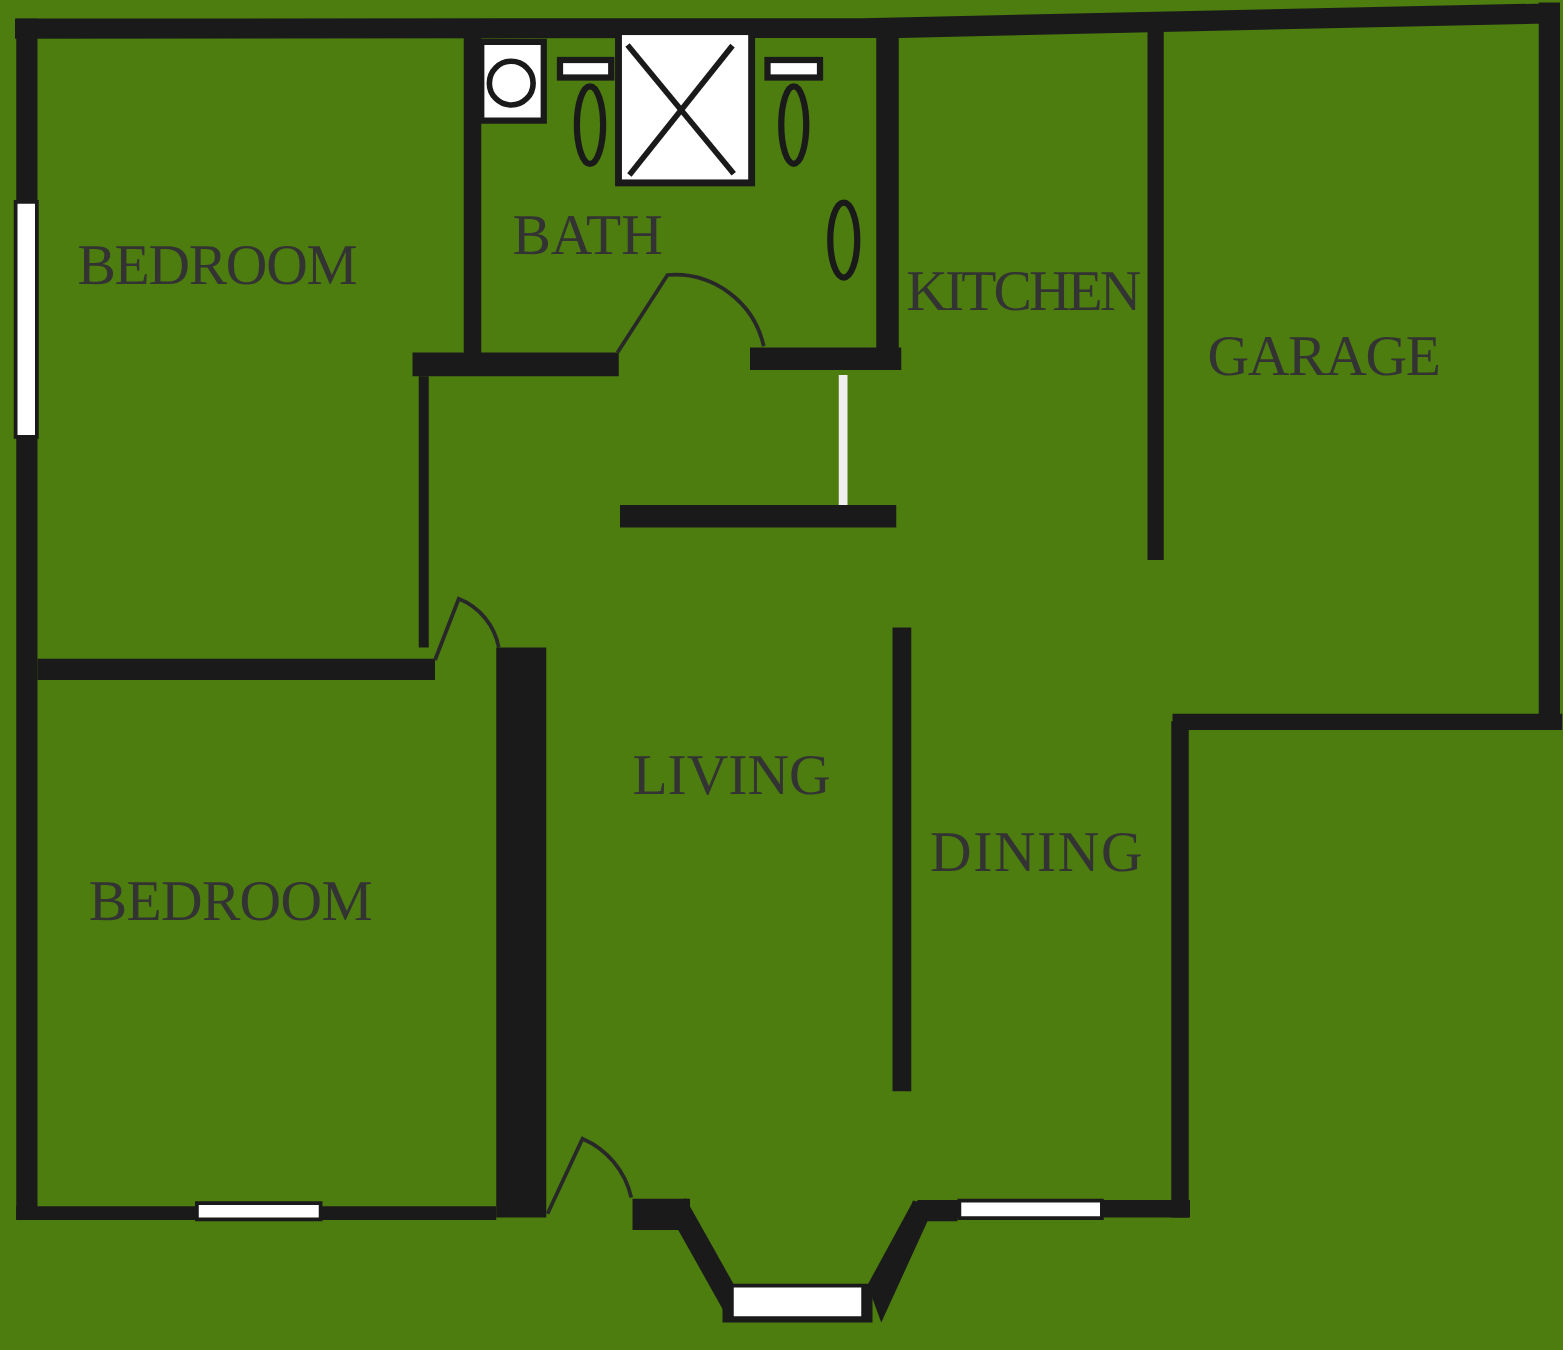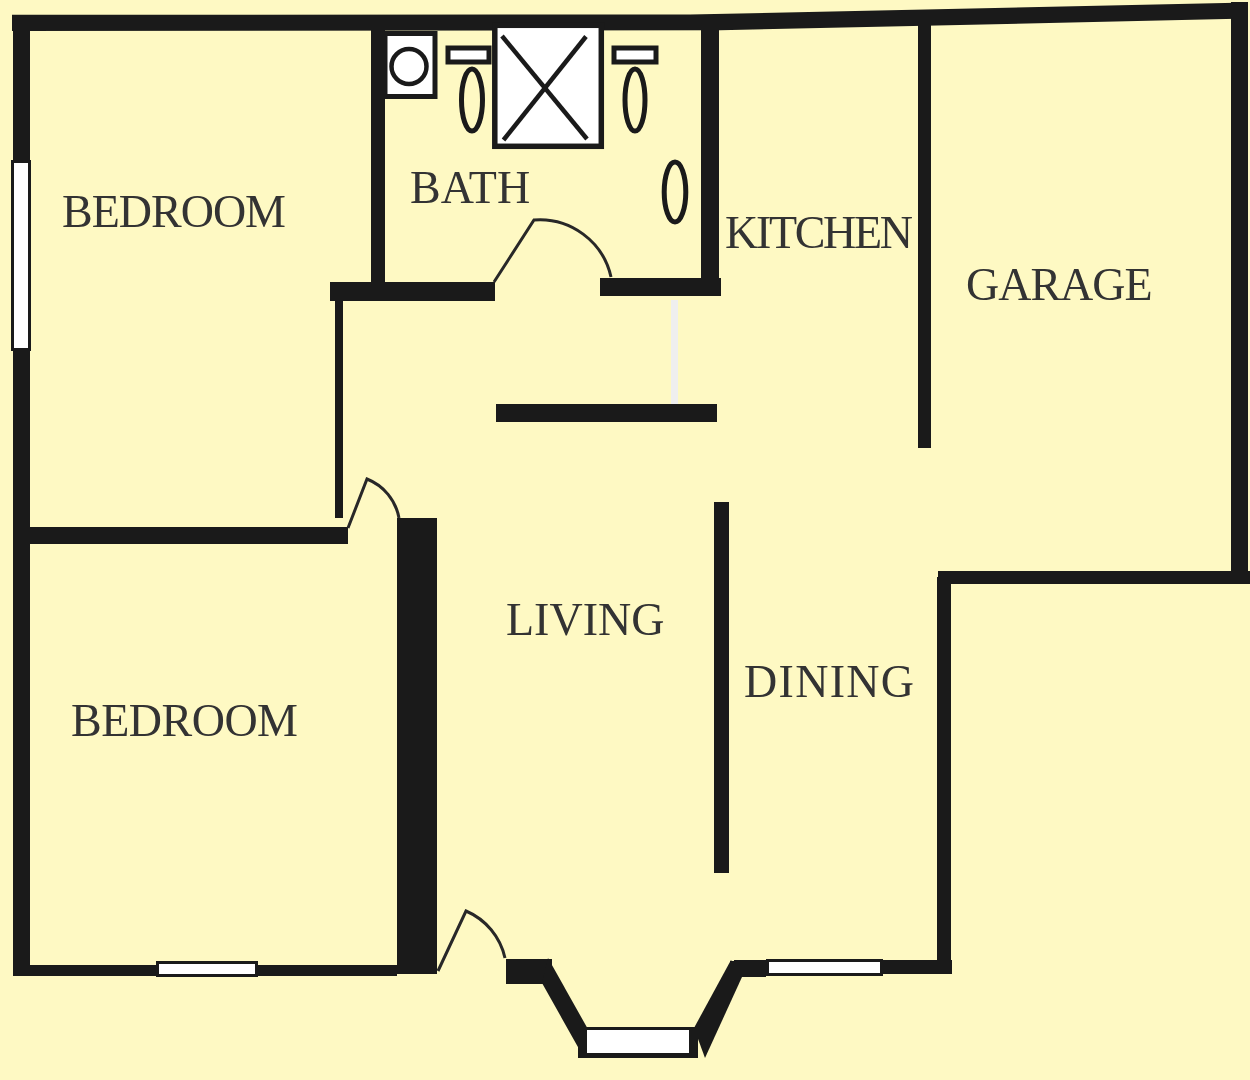--- a/index.html
+++ b/index.html
@@ -1,16 +1,16 @@
 <!DOCTYPE html>
 <html><head>
 <meta charset="utf-8">
 <style>
   html,body{margin:0;padding:0;background:#ffffff;}
-  #plan{width:1250px;height:1080px;position:relative;background:#fef9c3;transform:translateZ(0);}
+  #plan{width:1250px;height:1080px;position:relative;background:#4d7c0f;transform:translateZ(0);}
   svg{display:block;filter:grayscale(1);}
   text{font-family:"Liberation Serif", serif;fill:#363232;}
 </style>
 </head>
 <body>
 <div id="plan">
 <svg width="1250" height="1080" viewBox="0 0 1250 1080" xmlns="http://www.w3.org/2000/svg">
 
 <polygon points="12,14.8 690,14.5 1248,2.5 1248,18.5 720,30.3 12,31" fill="#1c1a1b"></polygon>
 

